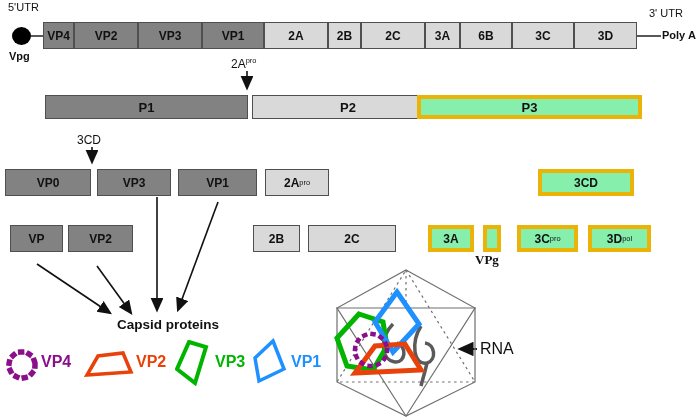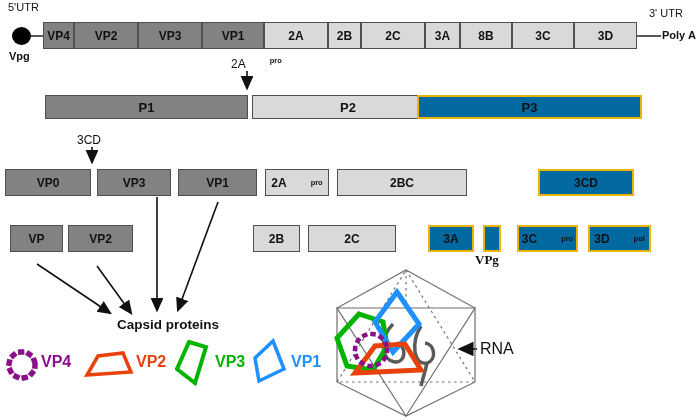--- a/index.html
+++ b/index.html
@@ -11,22 +11,22 @@
   .f12{font-size:12px;}
   .b{font-weight:bold;}
   .box{position:absolute;box-sizing:border-box;display:flex;align-items:center;justify-content:center;
        font-weight:bold;font-size:12px;color:#111;white-space:nowrap;}
   .r1{top:22px;height:27px;}
   .r2{top:95px;height:24px;font-size:13px;}
   .r3{top:169px;height:27px;}
   .r4{top:225px;height:27px;}
   .dark{background:#828282;border:1px solid#4f4f4f;}
   .light{background:#d9d9d9;border:1px solid #4f4f4f;}
-  .yellow{background:#0369a1;border:2px solid #eab308;}
-  sup{font-size:0.62em;vertical-align:super;font-weight:bold;margin-left:24px;}
+  .yellow{background:#86efac;border:4px solid #eab308;}
+  sup{font-size:0.62em;vertical-align:super;font-weight:normal;}
   .vpg-dot{position:absolute;left:12px;top:27px;width:19px;height:18px;background:#000;border-radius:50%;}
   .legend-text{position:absolute;font-weight:bold;font-size:16px;white-space:nowrap;}
   .leg-vp4{color:#8b0f8b;}
   .leg-vp2{color:#e8420a;}
   .leg-vp3{color:#00b400;}
   .leg-vp1{color:#1e90ff;}
   .shape{position:absolute;}
   .capsid-lbl{font-size:16px;}
   .vpg-serif{font-family:"Liberation Serif",serif;font-size:13px;font-weight:bold;}
 </style>
@@ -59,40 +59,39 @@
   <div class="lbl f11 b" style="left:662px;top:29px;text-align:right;">Poly A</div>
 
   <div class="box r1 dark" style="left:43px;width:31px;">VP4</div>
   <div class="box r1 dark" style="left:74px;width:64px;">VP2</div>
   <div class="box r1 dark" style="left:138px;width:64px;">VP3</div>
   <div class="box r1 dark" style="left:202px;width:62px;">VP1</div>
   <div class="box r1 light" style="left:264px;width:64px;">2A</div>
   <div class="box r1 light" style="left:328px;width:33px;">2B</div>
   <div class="box r1 light" style="left:361px;width:64px;">2C</div>
   <div class="box r1 light" style="left:425px;width:35px;">3A</div>
-  <div class="box r1 light" style="left:460px;width:52px;">8B</div>
+  <div class="box r1 light" style="left:460px;width:52px;">6B</div>
   <div class="box r1 light" style="left:512px;width:62px;">3C</div>
   <div class="box r1 light" style="left:574px;width:63px;">3D</div>
 
   <div class="lbl f12" style="left:231px;top:56px;"><span>2A</span><sup>pro</sup></div>
 
   <div class="box r2 dark" style="left:45px;width:203px;">P1</div>
   <div class="box r2 light" style="left:252px;width:192px;">P2</div>
   <div class="box r2 yellow" style="left:417px;width:225px;">P3</div>
 
   <div class="lbl f12" style="left:77px;top:133px;">3CD</div>
 
   <div class="box r3 dark" style="left:5px;width:86px;">VP0</div>
   <div class="box r3 dark" style="left:97px;width:74px;">VP3</div>
   <div class="box r3 dark" style="left:178px;width:79px;">VP1</div>
   <div class="box r3 light" style="left:265px;width:64px;">
       <span>2A</span>
       <sup>pro</sup>
     </div>
-  <div class="box r3 light" style="left:337px;width:130px;">2BC</div>
   <div class="box r3 yellow" style="left:538px;width:96px;">3CD</div>
 
   <div class="box r4 dark" style="left:10px;width:53px;">VP</div>
   <div class="box r4 dark" style="left:68px;width:65px;">VP2</div>
   <div class="box r4 light" style="left:253px;width:47px;">2B</div>
   <div class="box r4 light" style="left:308px;width:88px;">2C</div>
   <div class="box r4 yellow" style="left:428px;width:46px;">3A</div>
   <div class="box r4 yellow" style="left:483px;width:18px;"></div>
   <div class="box r4 yellow" style="left:517px;width:61px;">
       <span>3C</span>

